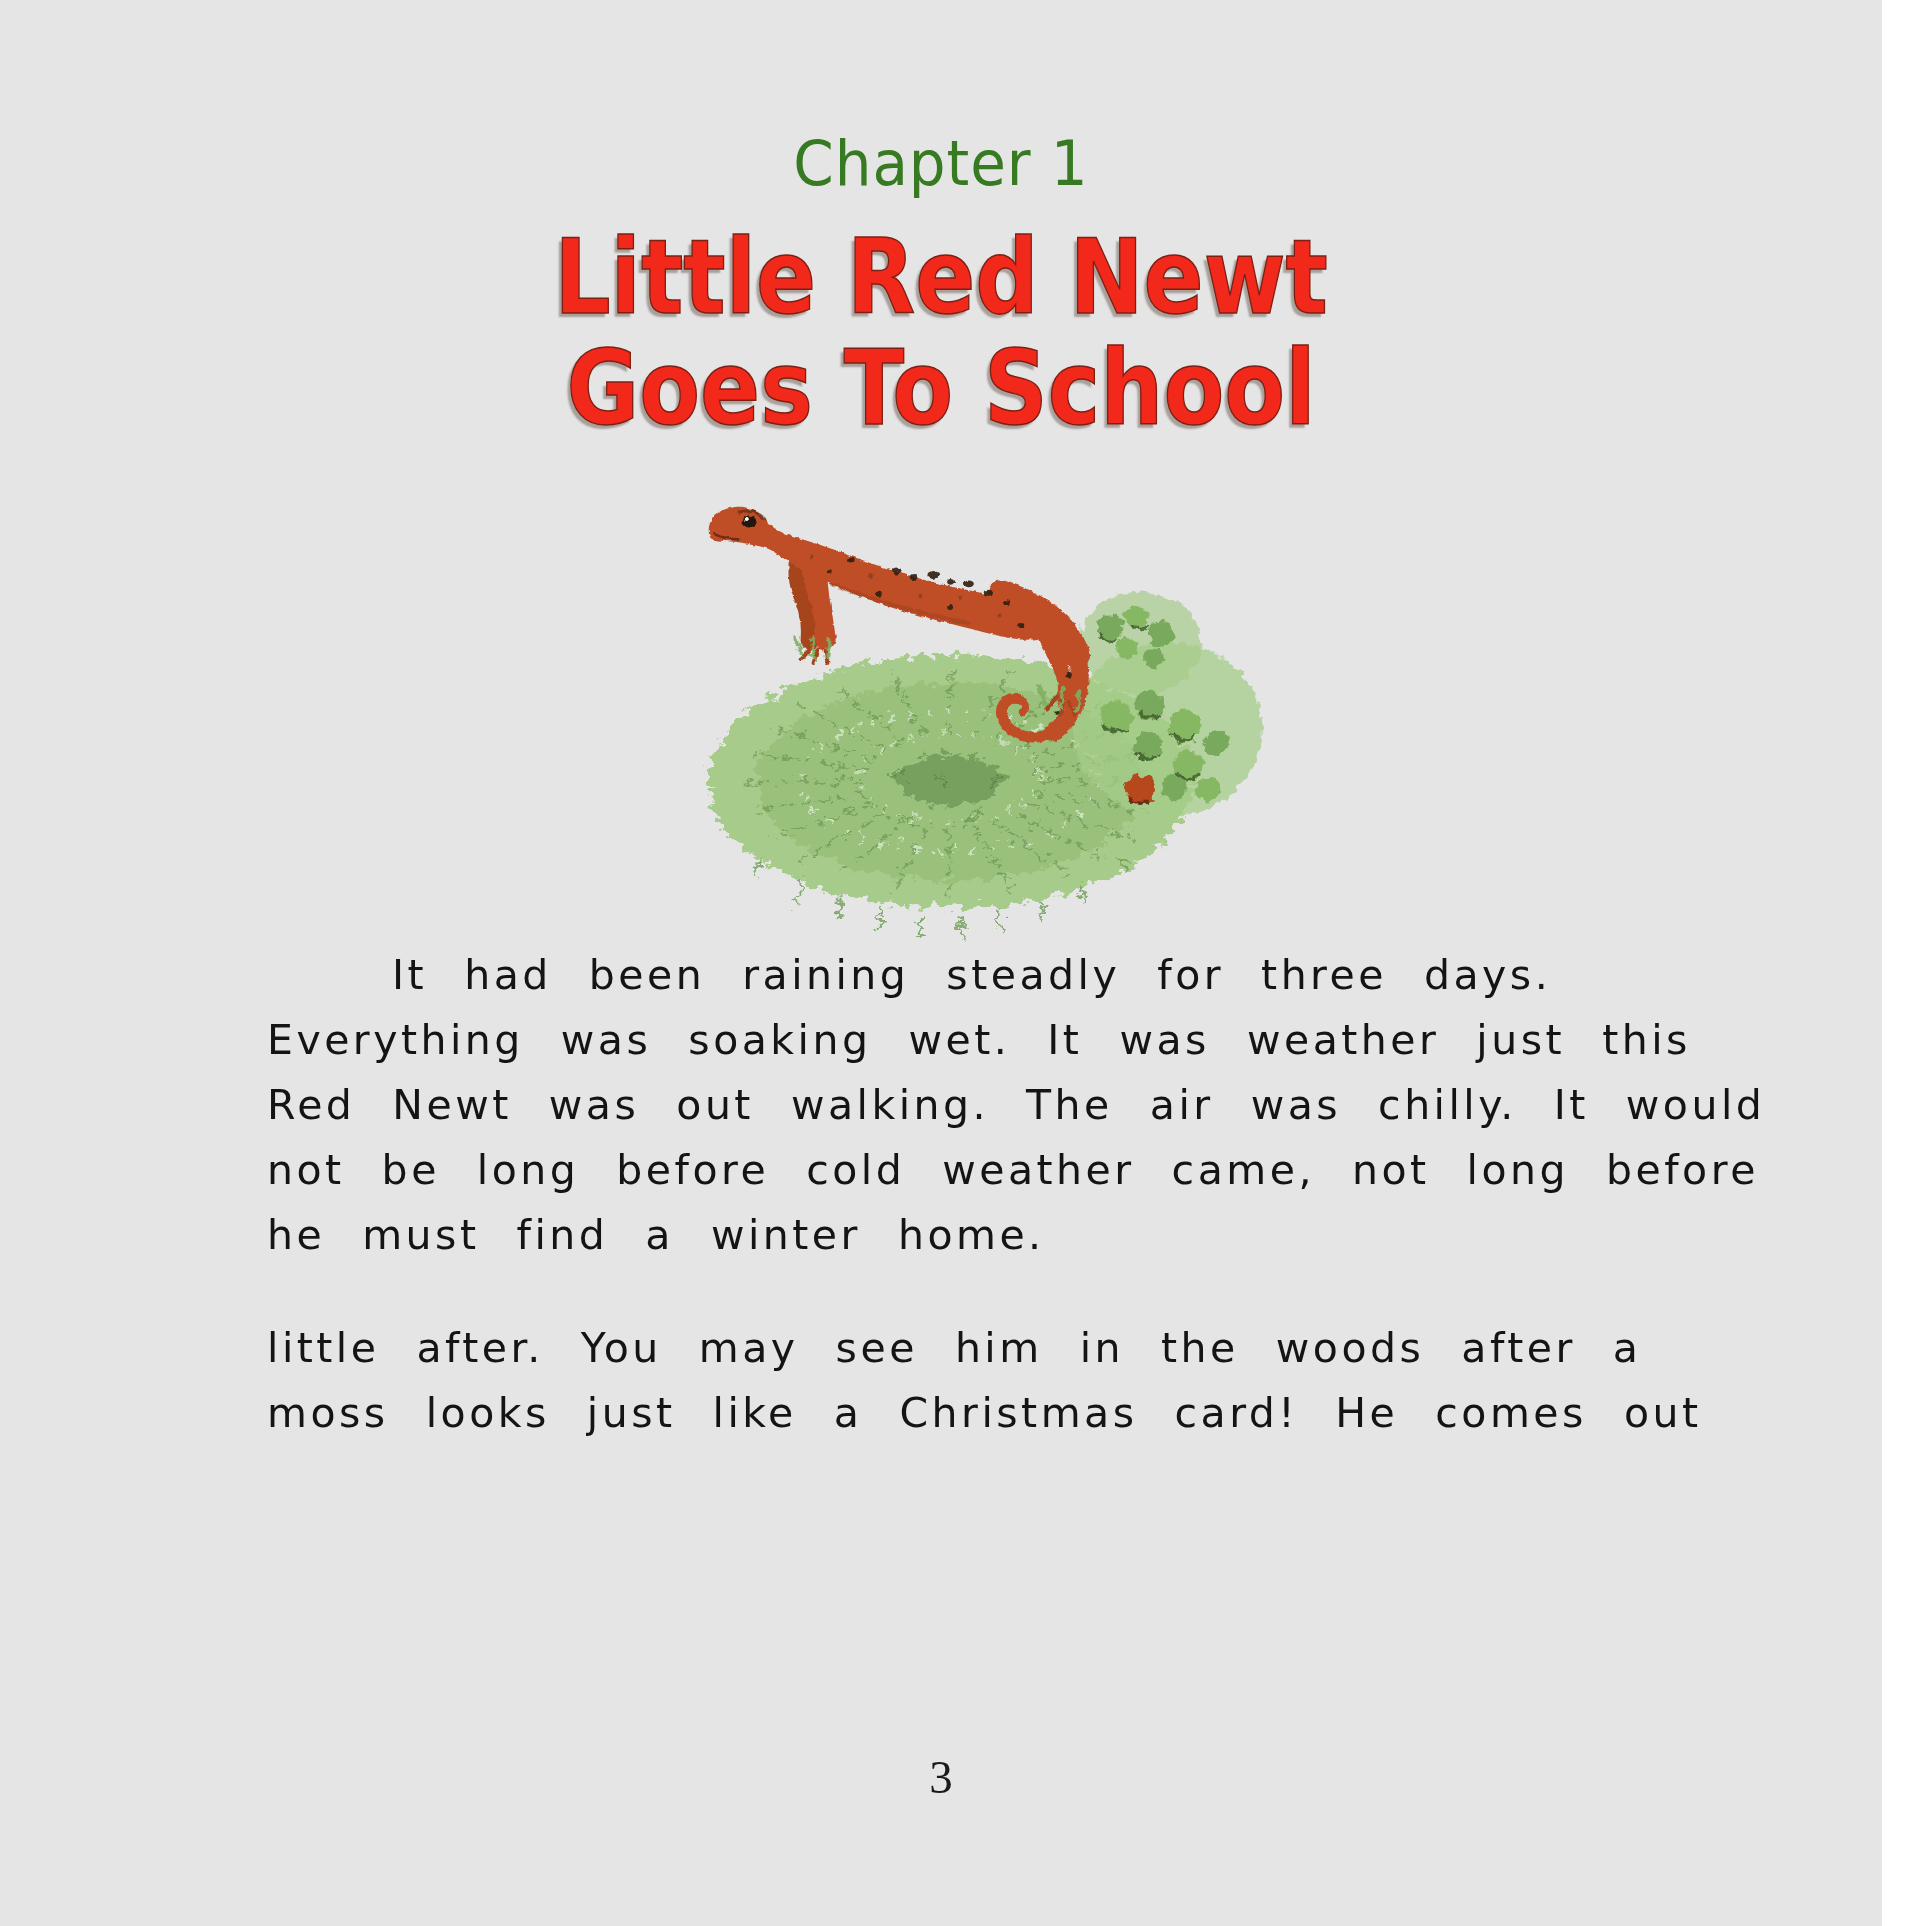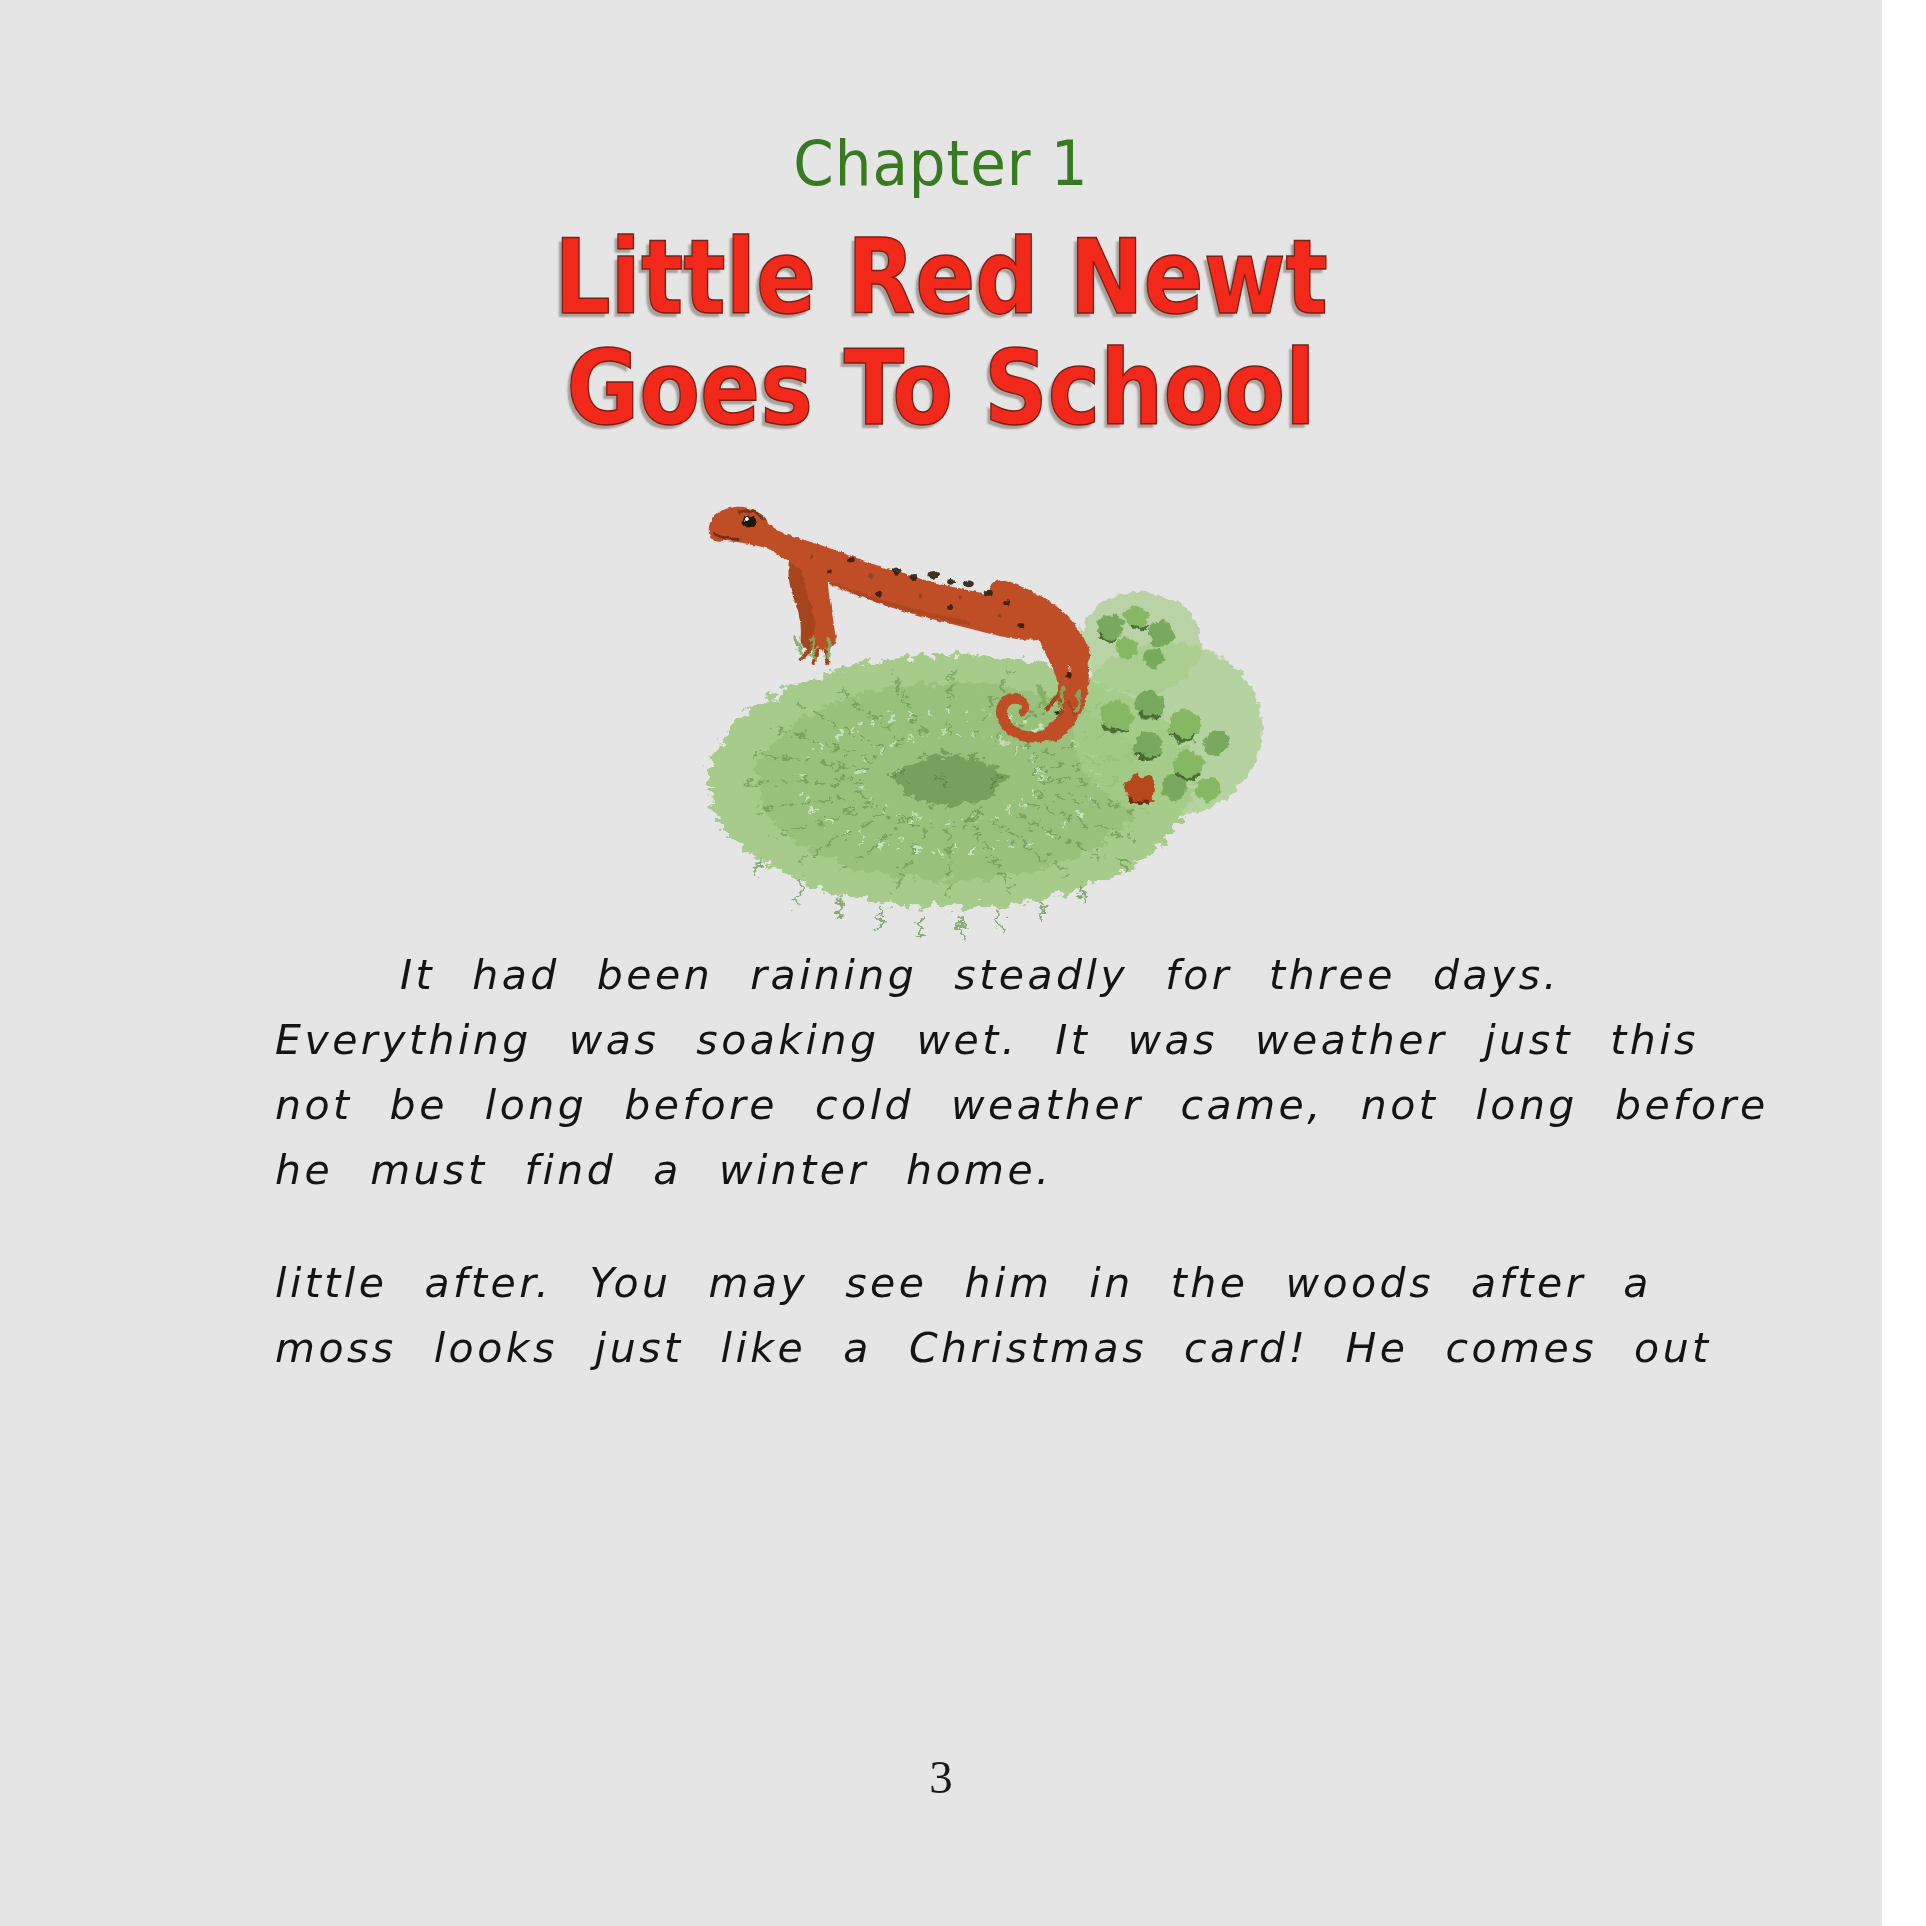--- a/index.html
+++ b/index.html
@@ -42,21 +42,21 @@
   .text-block {
     position: absolute;
     left: 263px; top: 943px;
     width: 1426px;
     color: #141414;
     font-size: 41px;
     line-height: 65px;
     letter-spacing: 0.085em;
     word-spacing: 0.5em;
   }
-  .paragraph { margin: 0 0 48px 12px; font-style: italic; }
+  .paragraph { margin: 0 0 48px 4px; }
   .bline { white-space: nowrap; }
   .bline.indent { padding-left: 125px; }
   .page-number {
     position: absolute;
     top: 1750px; left: 0; width: 100%;
     text-align: center;
     font-family: "Liberation Serif", "DejaVu Serif", serif;
     font-size: 47px;
     color: #1a1a1a;
   }
@@ -172,20 +172,21 @@
 
     <g filter="url(#fuzz2)">
       <path d="M150 180 L144 160 M162 182 L160 162 M176 182 L178 164 M396 230 L390 212 M412 234 L414 214 M426 236 L432 218" stroke="#7fae63" stroke-width="4" stroke-linecap="round" fill="none" opacity="0.9"></path>
     </g>
   </svg>
 
   <div class="text-block">
     <div class="paragraph">
       <div class="bline indent">It had been raining steadly for three days.</div>
       <div class="bline">Everything was soaking wet. It was weather just this</div>
+      <div class="bline">Red Newt was out walking. The air was chilly. It would</div>
       <div class="bline">not be long before cold weather came, not long before</div>
       <div class="bline">he must find a winter home.</div>
     </div>
     <div class="paragraph">
       <div class="bline">little after. You may see him in the woods after a</div>
       <div class="bline">moss looks just like a Christmas card! He comes out</div>
     </div>
   </div>
 
   <div class="page-number">3</div>

